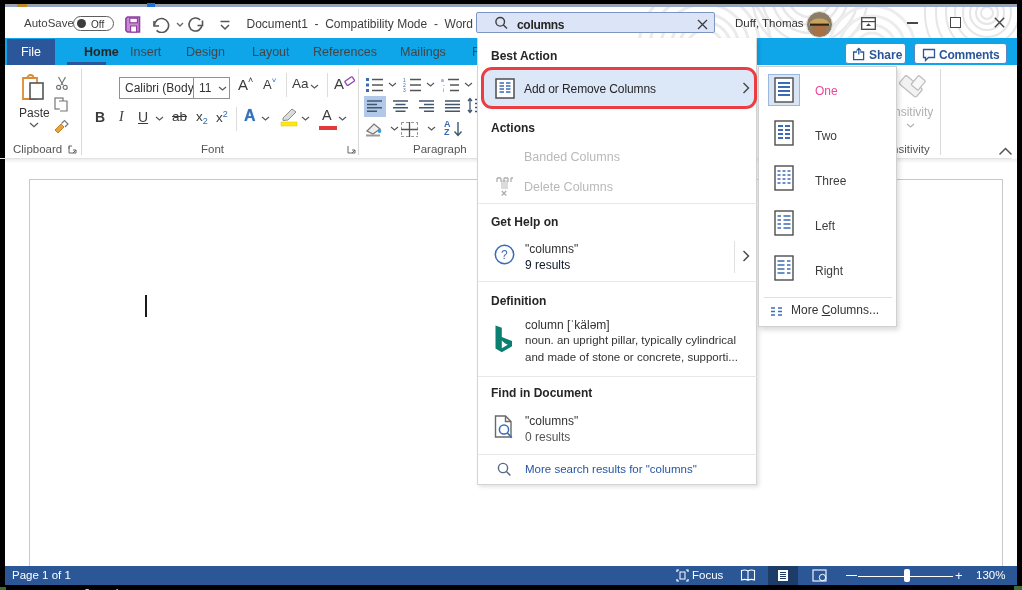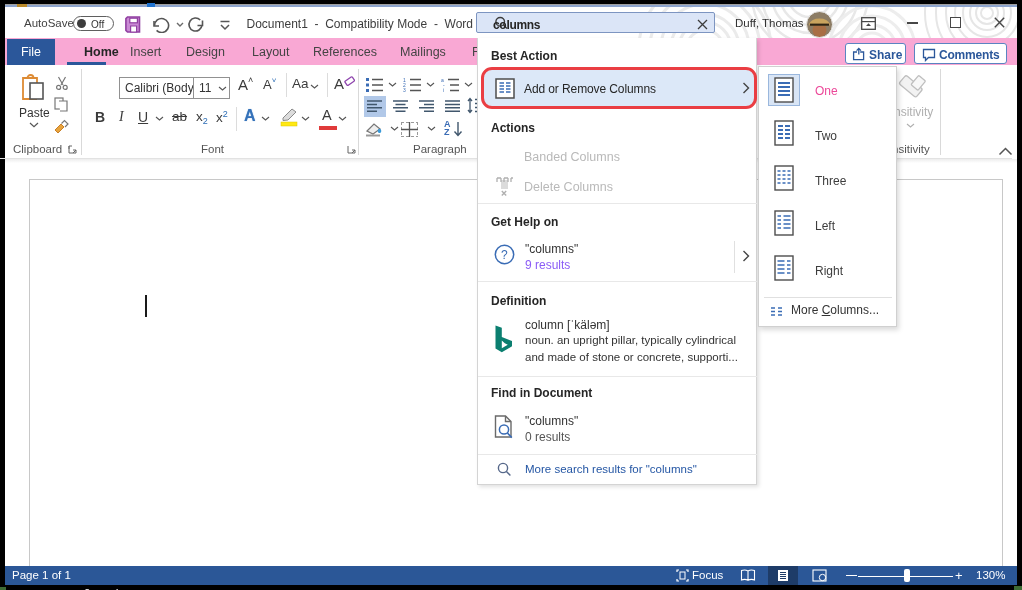--- a/index.html
+++ b/index.html
@@ -88,21 +88,21 @@
       <path d="M2.5 2.5 h9" stroke="#565656" stroke-width="1.5" fill="none"></path>
       <path d="M3 6 l4 4 l4-4" fill="none" stroke="#565656" stroke-width="1.5"></path>
     </svg>
     <div class="abs txt" style="left:0; top:10px; width:716px; text-align:right; font-size:12px;color:#3d3d3d;"><span style="margin-right:248px;margin-top:20px;">Document1&nbsp;&nbsp;-&nbsp;&nbsp;Compatibility Mode&nbsp;&nbsp;-&nbsp;&nbsp;Word</span></div>
 
     <div class="abs" style="left:471px;top:5px;width:239px;height:21px;background:#dbe5f7;border:1px solid #7d95c1;border-radius:2px;"></div>
     <svg class="abs" style="left:489px;top:9px;" width="15" height="14" viewBox="0 0 15 14">
       <circle cx="6.2" cy="5.8" r="4.3" fill="none" stroke="#3c3c3c" stroke-width="1.4"></circle>
       <path d="M9.4 9 l3.6 3.6" stroke="#3c3c3c" stroke-width="1.4"></path>
     </svg>
-    <div class="abs txt" style="left:488px;top:11px;font-size:12px;font-weight:bold;letter-spacing:-0.3px;color:#262626;">columns</div>
+    <div class="abs txt" style="left:512px;top:11px;font-size:12px;font-weight:bold;letter-spacing:-0.3px;color:#262626;">columns</div>
     <svg class="abs" style="left:692px;top:12px;" width="11" height="11" viewBox="0 0 11 11">
       <path d="M1 1 L10 10 M10 1 L1 10" stroke="#3c3c3c" stroke-width="1.3"></path>
     </svg>
 
     <div class="abs txt" style="left:730px;top:10px;font-size:11.5px;color:#333;">Duff, Thomas</div>
     <svg class="abs" style="left:801px;top:4px;" width="27" height="27" viewBox="0 0 27 27">
       <circle cx="13.5" cy="13.5" r="13" fill="#8d7d65"></circle>
       <circle cx="13.5" cy="19" r="7" fill="#a96f45"></circle>
       <path d="M3 13 a11 8 0 0 1 21 0 l-1 2 h-19 z" fill="#c9a45e"></path>
       <path d="M4 12.6 h19 v2.2 h-19 z" fill="#2e2416"></path>
@@ -114,21 +114,21 @@
       <path d="M1 4.6 h13" stroke="#474747" stroke-width="1.2"></path>
       <path d="M5 9 l2.5-2.8 L10 9 z" fill="#474747"></path>
     </svg>
     <div class="abs" style="left:902px;top:15px;width:11px;height:1.5px;background:#474747;"></div>
     <div class="abs" style="left:945px;top:10px;width:11px;height:11px;border:1.4px solid #474747;background:#fff;"></div>
     <svg class="abs" style="left:989px;top:10px;" width="11" height="11" viewBox="0 0 11 11">
       <path d="M0.8 0.8 L10.2 10.2 M10.2 0.8 L0.8 10.2" stroke="#474747" stroke-width="1.4"></path>
     </svg>
   </div>
 
-  <div class="abs" id="tabrow" style="left:5px;top:38px;width:1012px;height:27px;background:#f9a8d4;">
+  <div class="abs" id="tabrow" style="left:5px;top:38px;width:1012px;height:27px;background:#0ea5e9;">
     <div class="abs" style="left:2px;top:1px;width:48px;height:26px;background:#2b579a;color:#fff;font-size:12.5px;text-align:center;line-height:26px;">File</div>
     <div class="abs txt" style="left:63px;top:7px;font-size:12.5px;font-weight:bold;color:#262626;padding-left:16px;">Home</div>
     <div class="abs" style="left:62px;top:24px;width:39px;height:3px;background:#2b579a;"></div>
     <div class="abs txt" style="left:125px;top:7px;font-size:12.5px;color:#444;">Insert</div>
     <div class="abs txt" style="left:181px;top:7px;font-size:12.5px;color:#444;">Design</div>
     <div class="abs txt" style="left:247px;top:7px;font-size:12.5px;color:#444;">Layout</div>
     <div class="abs txt" style="left:308px;top:7px;font-size:12.5px;color:#444;">References</div>
     <div class="abs txt" style="left:395px;top:7px;font-size:12.5px;color:#444;">Mailings</div>
     <div class="abs txt" style="left:467px;top:7px;font-size:12.5px;color:#444;">R</div>
   </div>
@@ -379,21 +379,21 @@
     </svg>
     <div class="abs txt" style="left:46px;top:142px;font-size:12.5px;color:#b9b9b9;">Delete Columns</div>
     <div class="abs" style="left:0px;top:165px;width:280px;height:1px;background:#e8e8e8;"></div>
 
     <div class="abs txt" style="left:13px;top:177px;font-size:12px;font-weight:bold;color:#262626;">Get Help on</div>
     <svg class="abs" style="left:16px;top:206px;" width="21" height="21" viewBox="0 0 21 21">
       <circle cx="10.5" cy="10.5" r="9.2" fill="none" stroke="#3a6cb5" stroke-width="1.5"></circle>
       <text x="7" y="15" font-size="12" fill="#3a6cb5" font-family="Liberation Sans">?</text>
     </svg>
     <div class="abs txt" style="left:47px;top:204px;font-size:12px;color:#333;">"columns"</div>
-    <div class="abs txt" style="left:47px;top:220px;font-size:12px;color:#8b5cf6;">9 results</div>
+    <div class="abs txt" style="left:47px;top:220px;font-size:12px;color:#0f172a;">9 results</div>
     <div class="abs" style="left:256px;top:203px;width:1px;height:32px;background:#e0e0e0;"></div>
     <svg class="abs" style="left:264px;top:212px;" width="8" height="12" viewBox="0 0 8 12">
         <path d="M1.5 1 L6.5 6 L1.5 11" fill="none" stroke="#444" stroke-width="1.4"></path>
       </svg>
     <div class="abs" style="left:0px;top:243px;width:280px;height:1px;background:#e8e8e8;"></div>
 
     <div class="abs txt" style="left:13px;top:256px;font-size:12px;font-weight:bold;color:#262626;">Definition</div>
     <svg class="abs" style="left:16px;top:287px;" width="20" height="31" viewBox="0 0 20 31">
       <path fill-rule="evenodd" d="M1.5 0.5 L7.8 2.8 L7.8 12 L18 16.1 L18 21.3 L7.8 27.3 L1.5 23.6 z M7.8 15.5 L7.8 23.2 L13.8 19.7 L10.8 18.2 z" fill="#0b7f70"></path>
     </svg>

